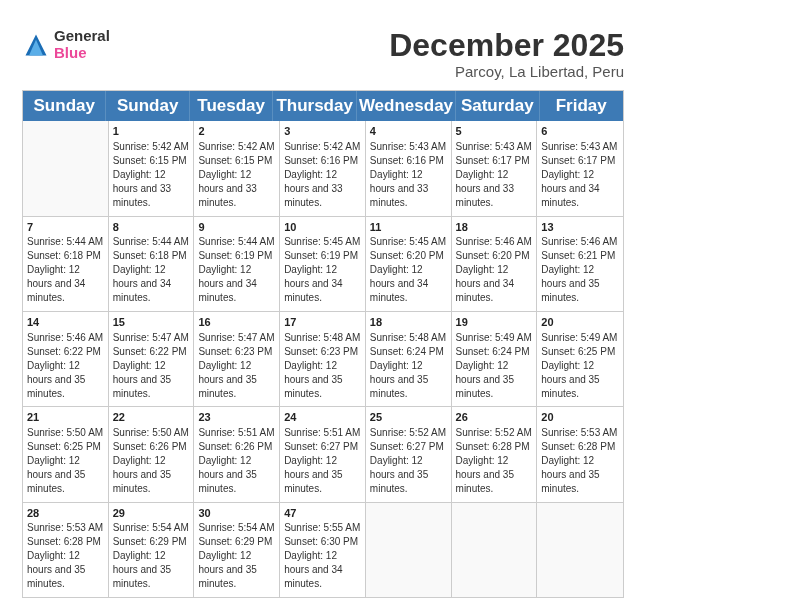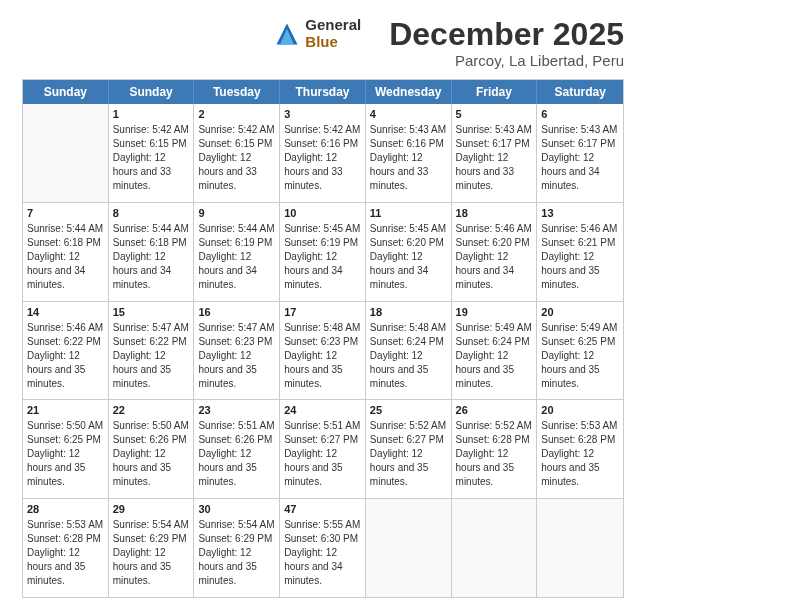--- a/index.html
+++ b/index.html
@@ -6,45 +6,44 @@
     body {
       font-family: Arial, sans-serif;
       background: #fff;
       width: 792px;
       height: 612px;
       overflow: hidden;
     }
     .page {
       width: 646px;
       height: 612px;
-      padding: 17px 22px 14px 22px;
+      padding: 28px 22px 14px 22px;
       display: flex;
       flex-direction: column;
-      align-items: flex-end;
     }
     .header {
       display: flex;
       justify-content: space-between;
       align-items: flex-start;
       margin-bottom: 10px;
     }
     .logo {
       display: flex;
       align-items: center;
       gap: 4px;
     }
     .logo-text {
       display: flex;
       flex-direction: column;
       font-weight: bold;
       font-size: 15px;
       line-height: 1.1;
     }
     .logo-general { color: #333; }
-    .logo-blue { color: #a16207; }
+    .logo-blue { color: #ec4899; }
     .logo-icon {
       width: 28px;
       height: 28px;
     }
     .title-block {
       text-align: right;
     }
     .title-block h1 {
       font-size: 32px;
       font-weight: 600;
@@ -63,21 +62,21 @@
       flex-direction: column;
       border: 1px solid #ccc;
     }
     .cal-header {
       display: grid;
       grid-template-columns: repeat(7, 1fr);
       background: #3d7ab5;
     }
     .cal-header-cell {
       color: #fff;
-      font-size: 12px;
+      font-size: 17px;
       font-weight: 600;
       text-align: center;
       padding: 5px 2px;
       border-right: 1px solid #5a8fc0;
     }
     .cal-header-cell:last-child { border-right: none; }
     .cal-body {
       flex: 1;
       display: flex;
       flex-direction: column;
@@ -132,22 +131,22 @@
     </div>
   </div>
 
   <div class="calendar">
     <div class="cal-header">
     <div class="cal-header-cell">Sunday</div>
         <div class="cal-header-cell">Sunday</div>
         <div class="cal-header-cell">Tuesday</div>
         <div class="cal-header-cell">Thursday</div>
         <div class="cal-header-cell">Wednesday</div>
+        <div class="cal-header-cell">Saturday</div>
         <div class="cal-header-cell">Friday</div>
-        <div class="cal-header-cell">Saturday</div>
       </div>
     <div class="cal-body">
     <div class="cal-row">
           <div class="cal-cell empty"></div>
           <div class="cal-cell">
             <div class="day-number">1</div>
             <div class="cell-info" style="white-space: pre-line;">Sunrise: 5:42 AM
 Sunset: 6:15 PM
 Daylight: 12 hours and 33 minutes.</div>
           </div>

